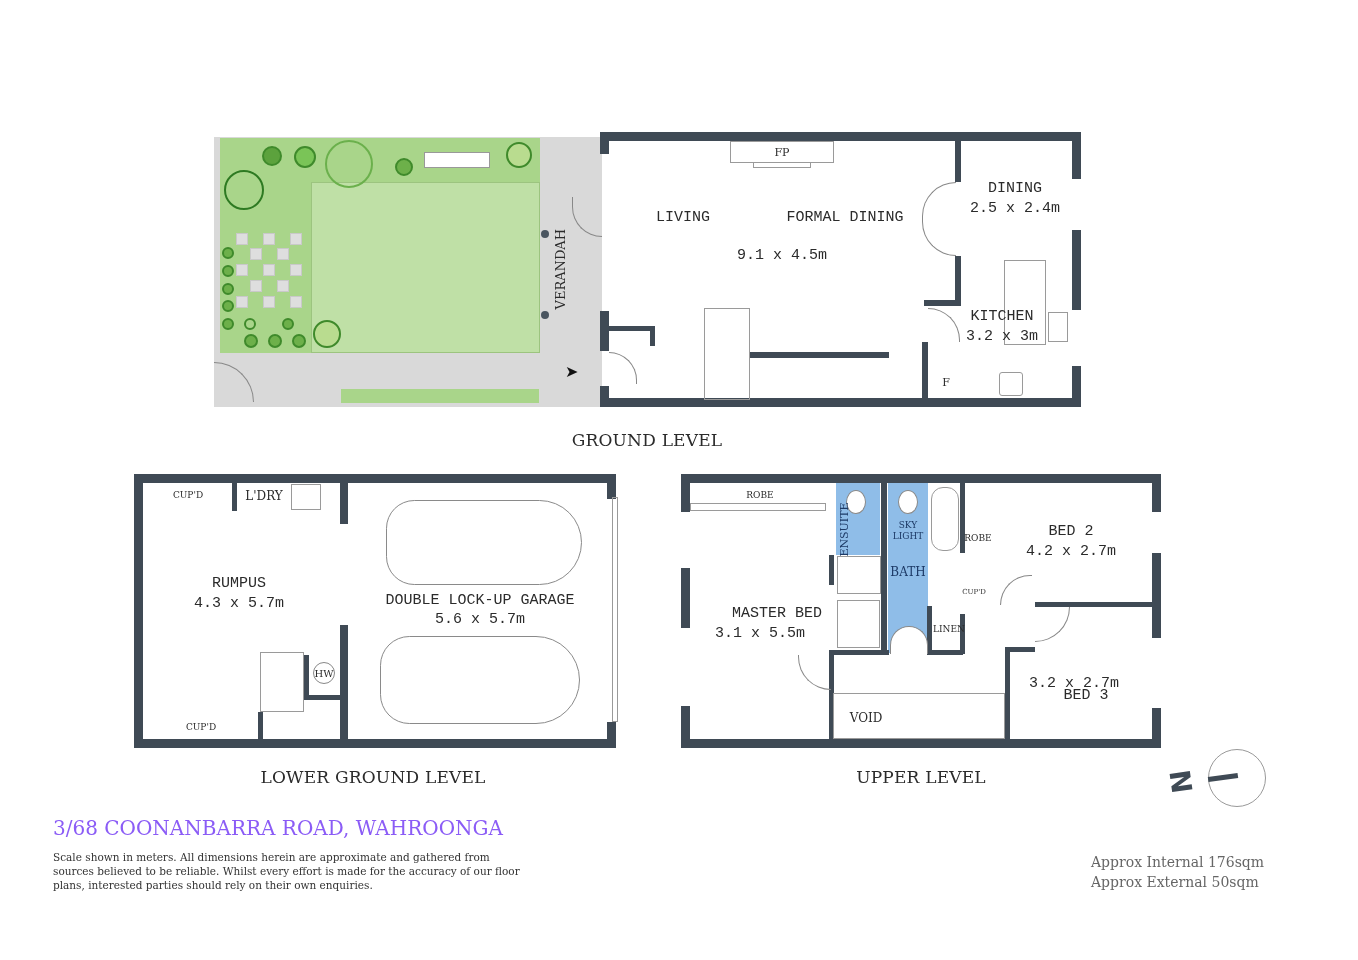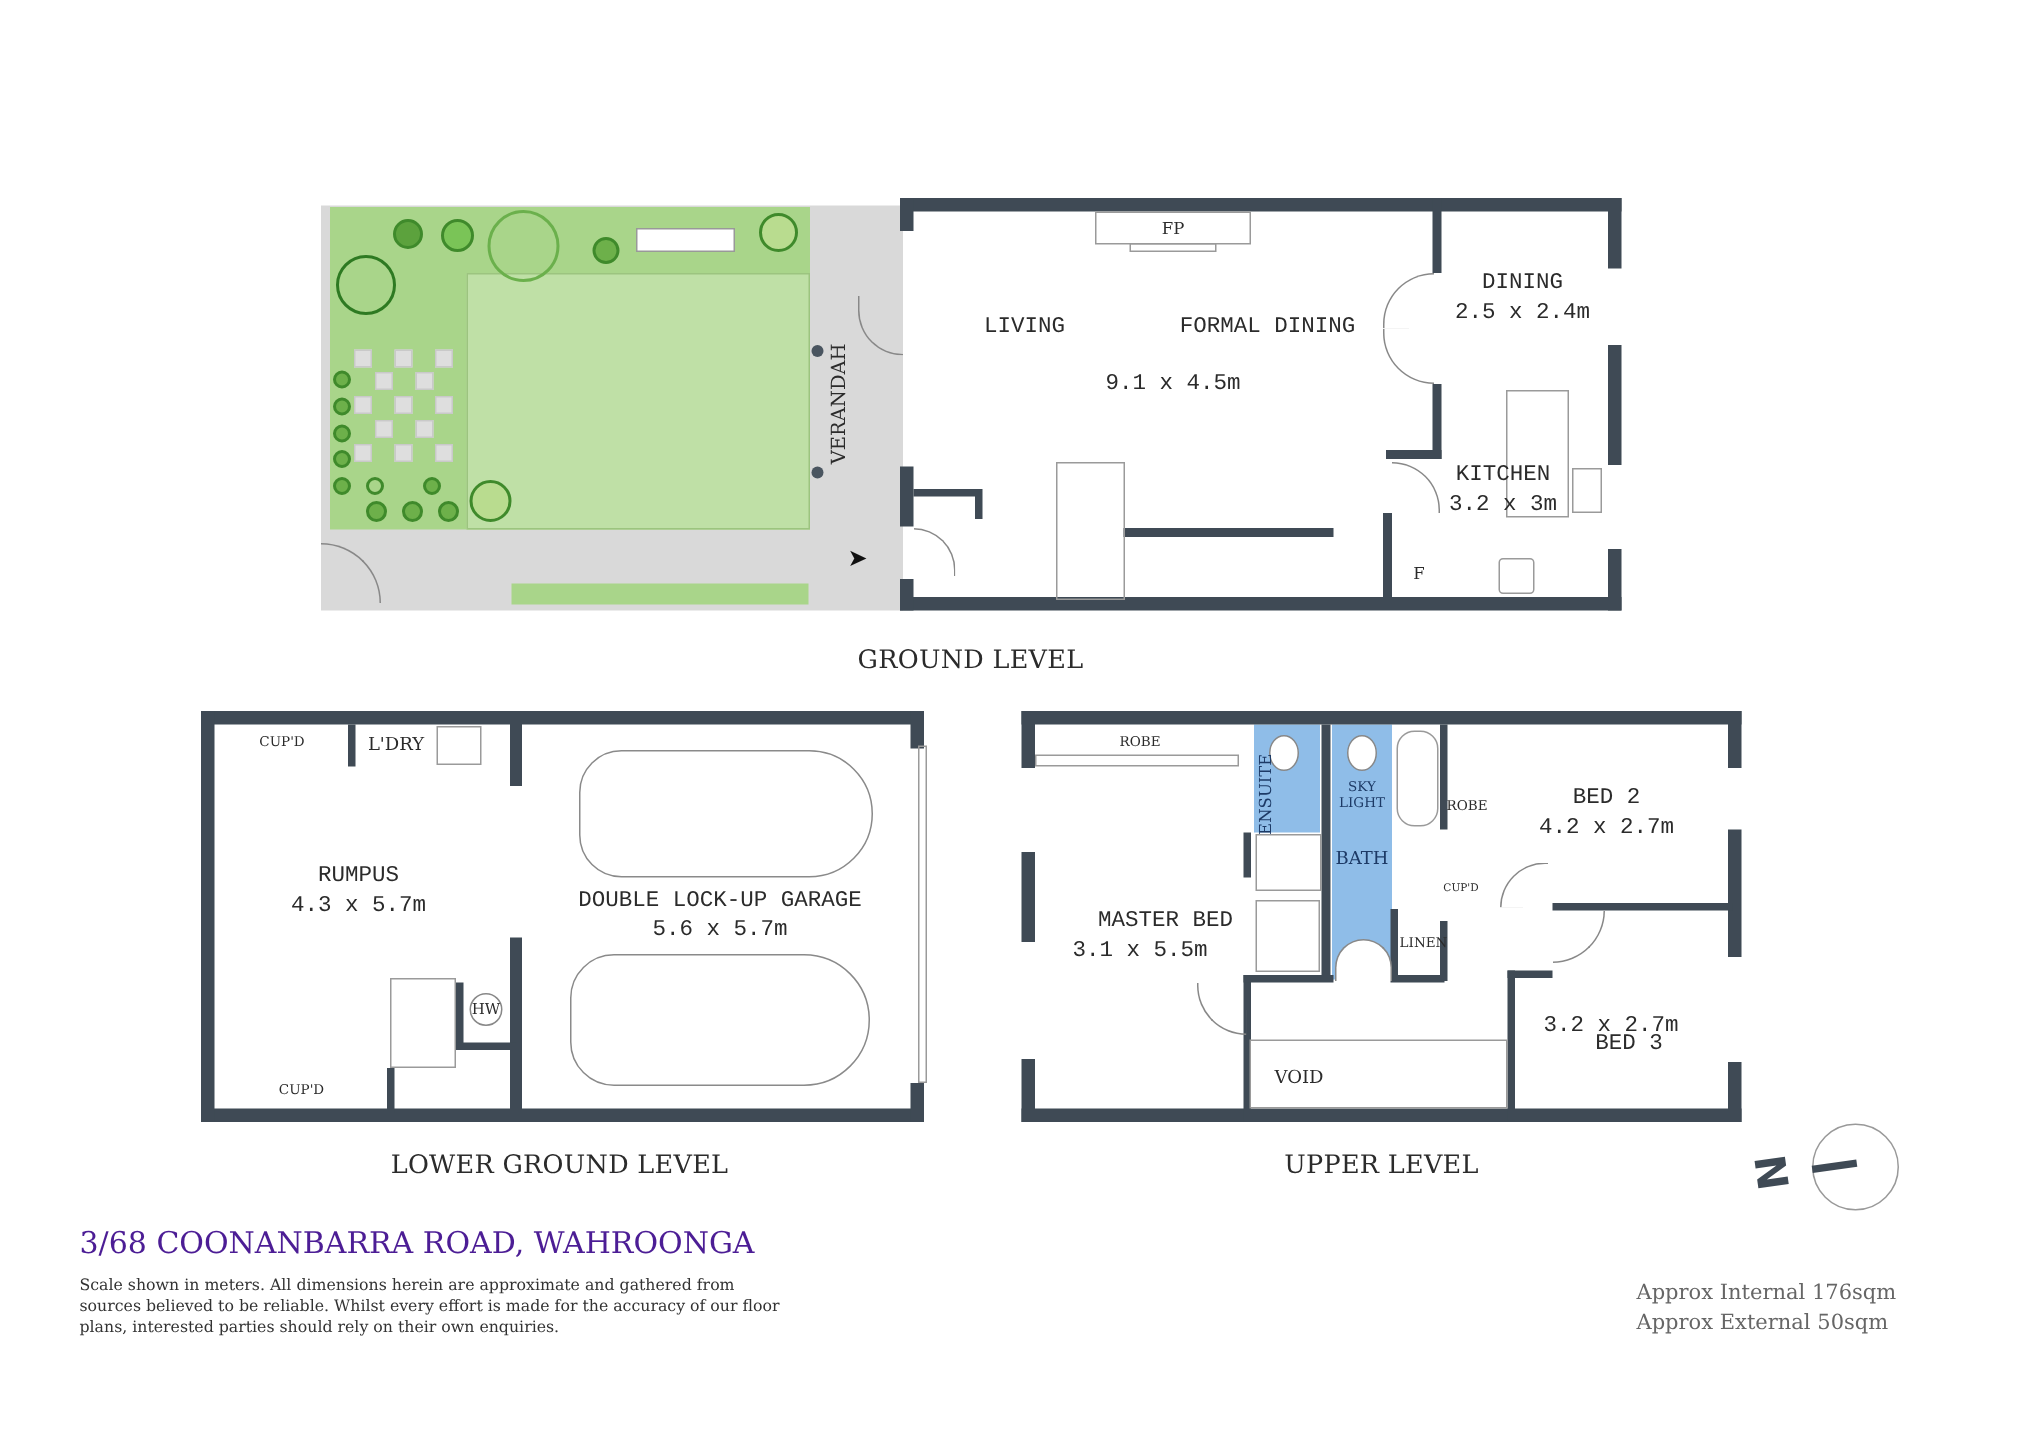--- a/index.html
+++ b/index.html
@@ -191,19 +191,19 @@
   <div class="lbl level" style="left:921px;top:767px;">UPPER LEVEL</div>
 </div>
 
 <div>
   <div class="abs" style="left:1208px;top:749px;width:58px;height:58px;border:1px solid #999;border-radius:50%;box-sizing:border-box;"></div>
   <div class="abs" style="left:1208px;top:775px;width:30px;height:5px;background:#3f4a55;transform:rotate(-8deg);"></div>
   <div class="abs" style="left:1170px;top:765px;font-family:'DejaVu Sans',sans-serif;font-size:28px;font-weight:bold;color:#3f4a55;transform:rotate(-98deg);">N</div>
 </div>
 
 <div>
-  <div class="abs" style="left:53px;top:816px;font-size:20px;color:#4c1d95;">3/68 COONANBARRA ROAD, WAHROONGA</div>
+  <div class="abs" style="left:53px;top:816px;font-size:20px;color:#8b5cf6;">3/68 COONANBARRA ROAD, WAHROONGA</div>
   <div class="abs" style="left:53px;top:851px;font-size:10.5px;color:#333;">Scale shown in meters. All dimensions herein are approximate and gathered from</div>
   <div class="abs" style="left:53px;top:865px;font-size:10.5px;color:#333;">sources believed to be  reliable. Whilst every effort is made for the accuracy of our floor</div>
   <div class="abs" style="left:53px;top:879px;font-size:10.5px;color:#333;">plans, interested parties should rely on their own enquiries.</div>
   <div class="abs" style="left:1091px;top:854px;font-size:14px;color:#666;">Approx Internal 176sqm</div>
   <div class="abs" style="left:1091px;top:874px;font-size:14px;color:#666;">Approx External 50sqm</div>
 </div>
 
 </body></html>

